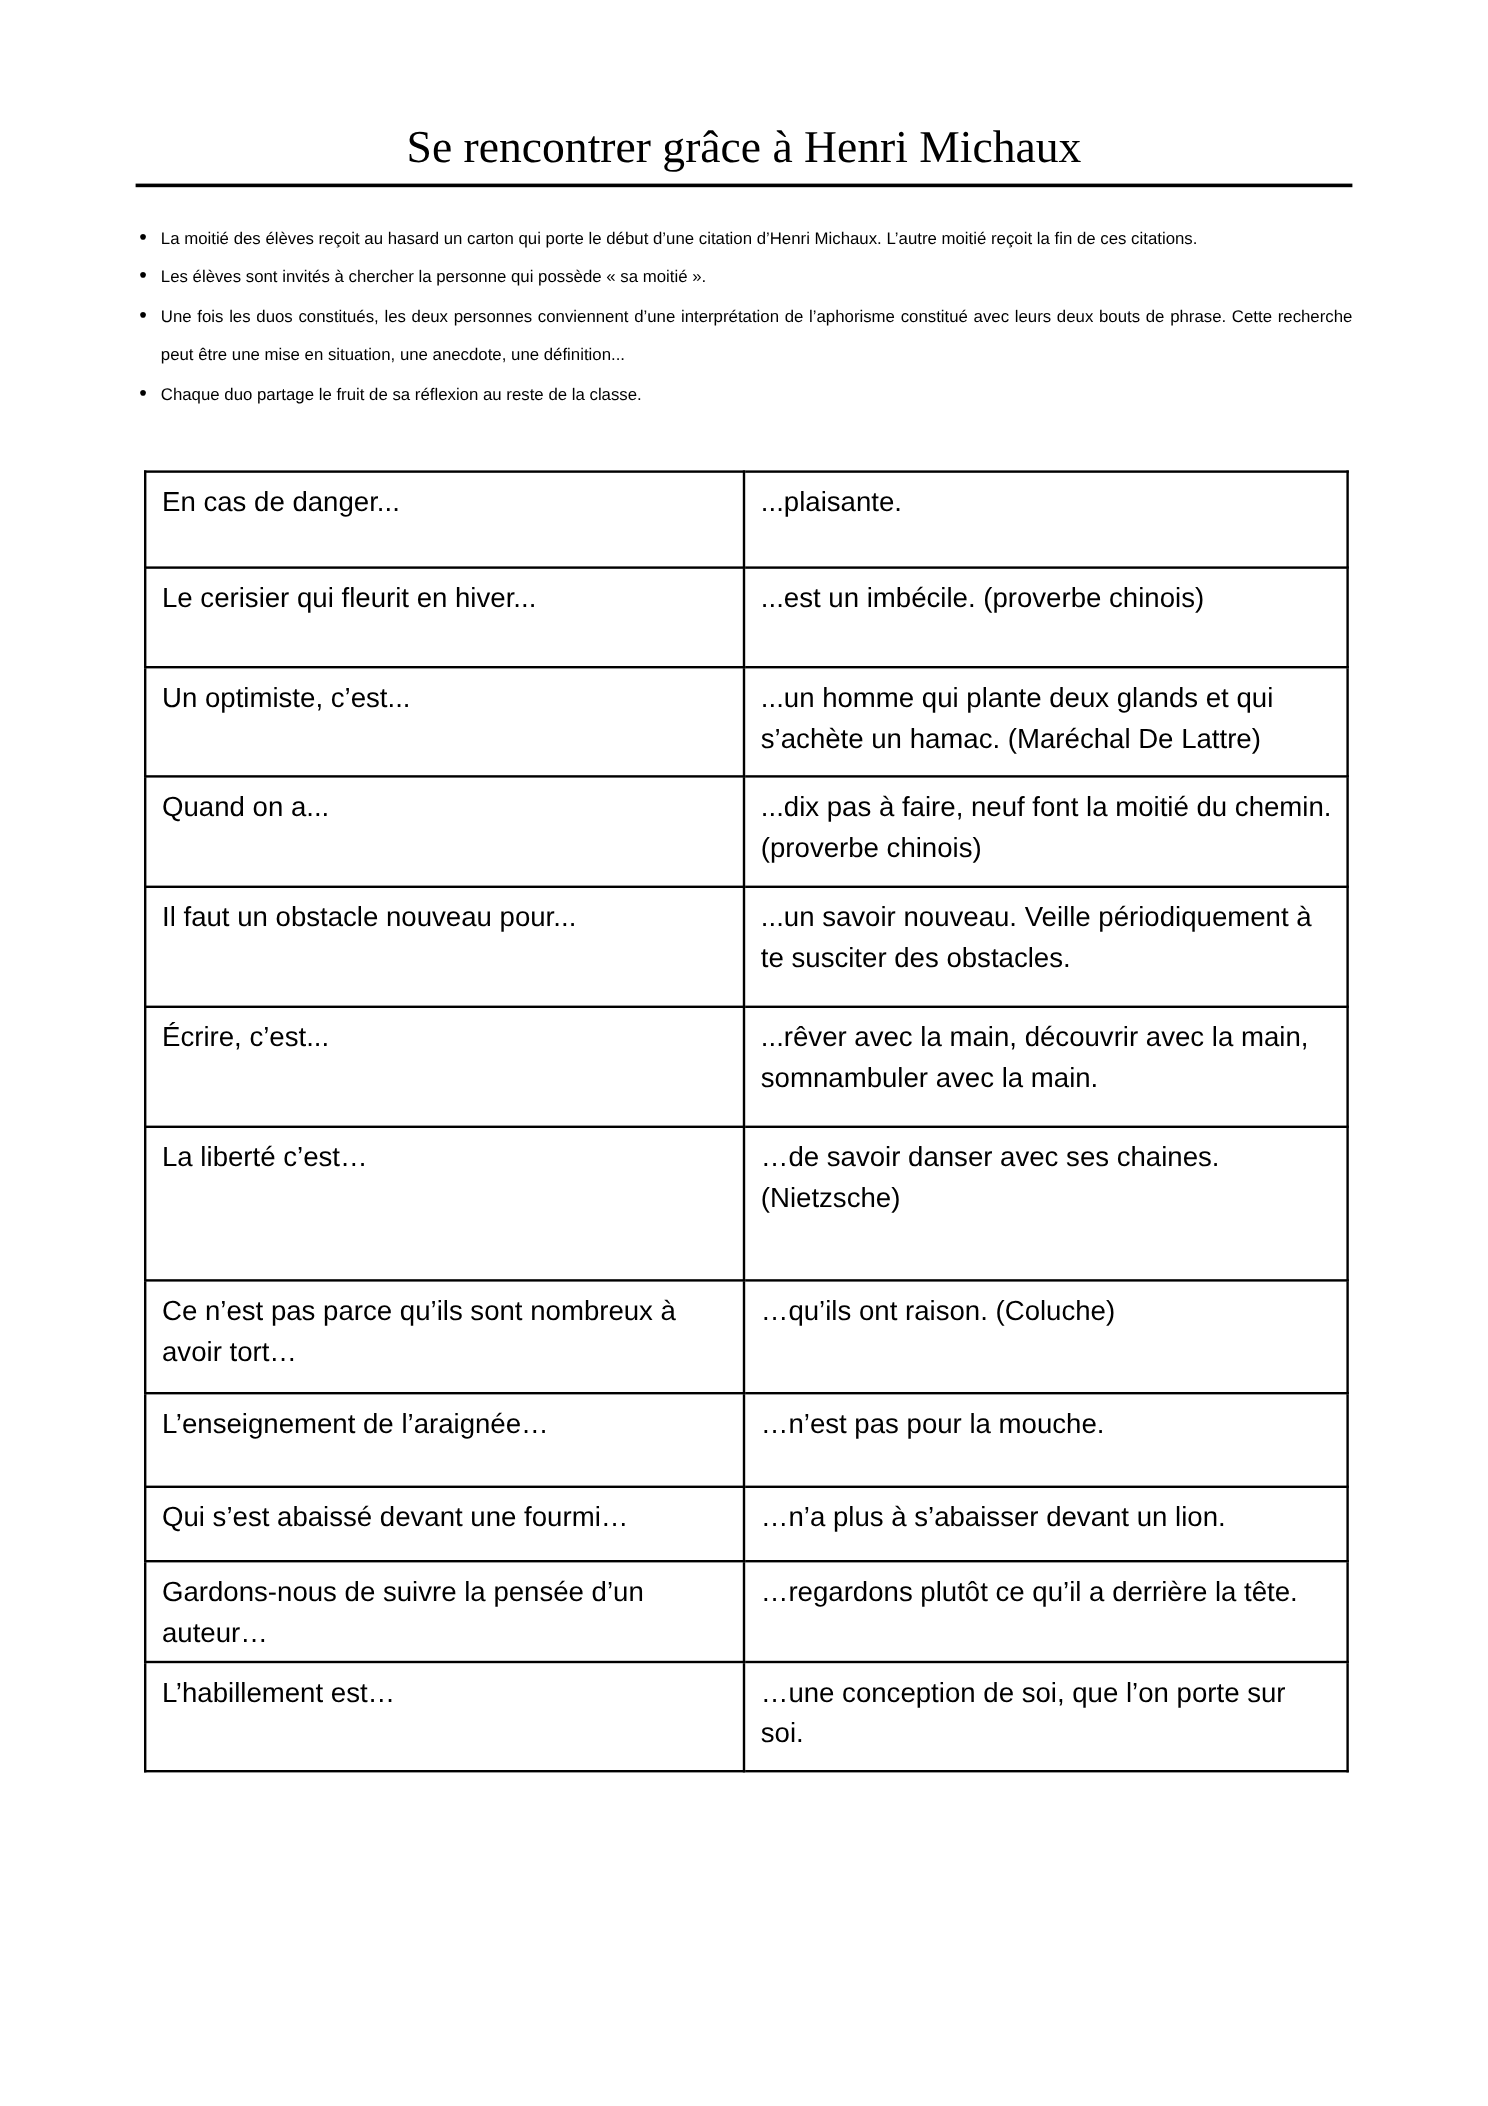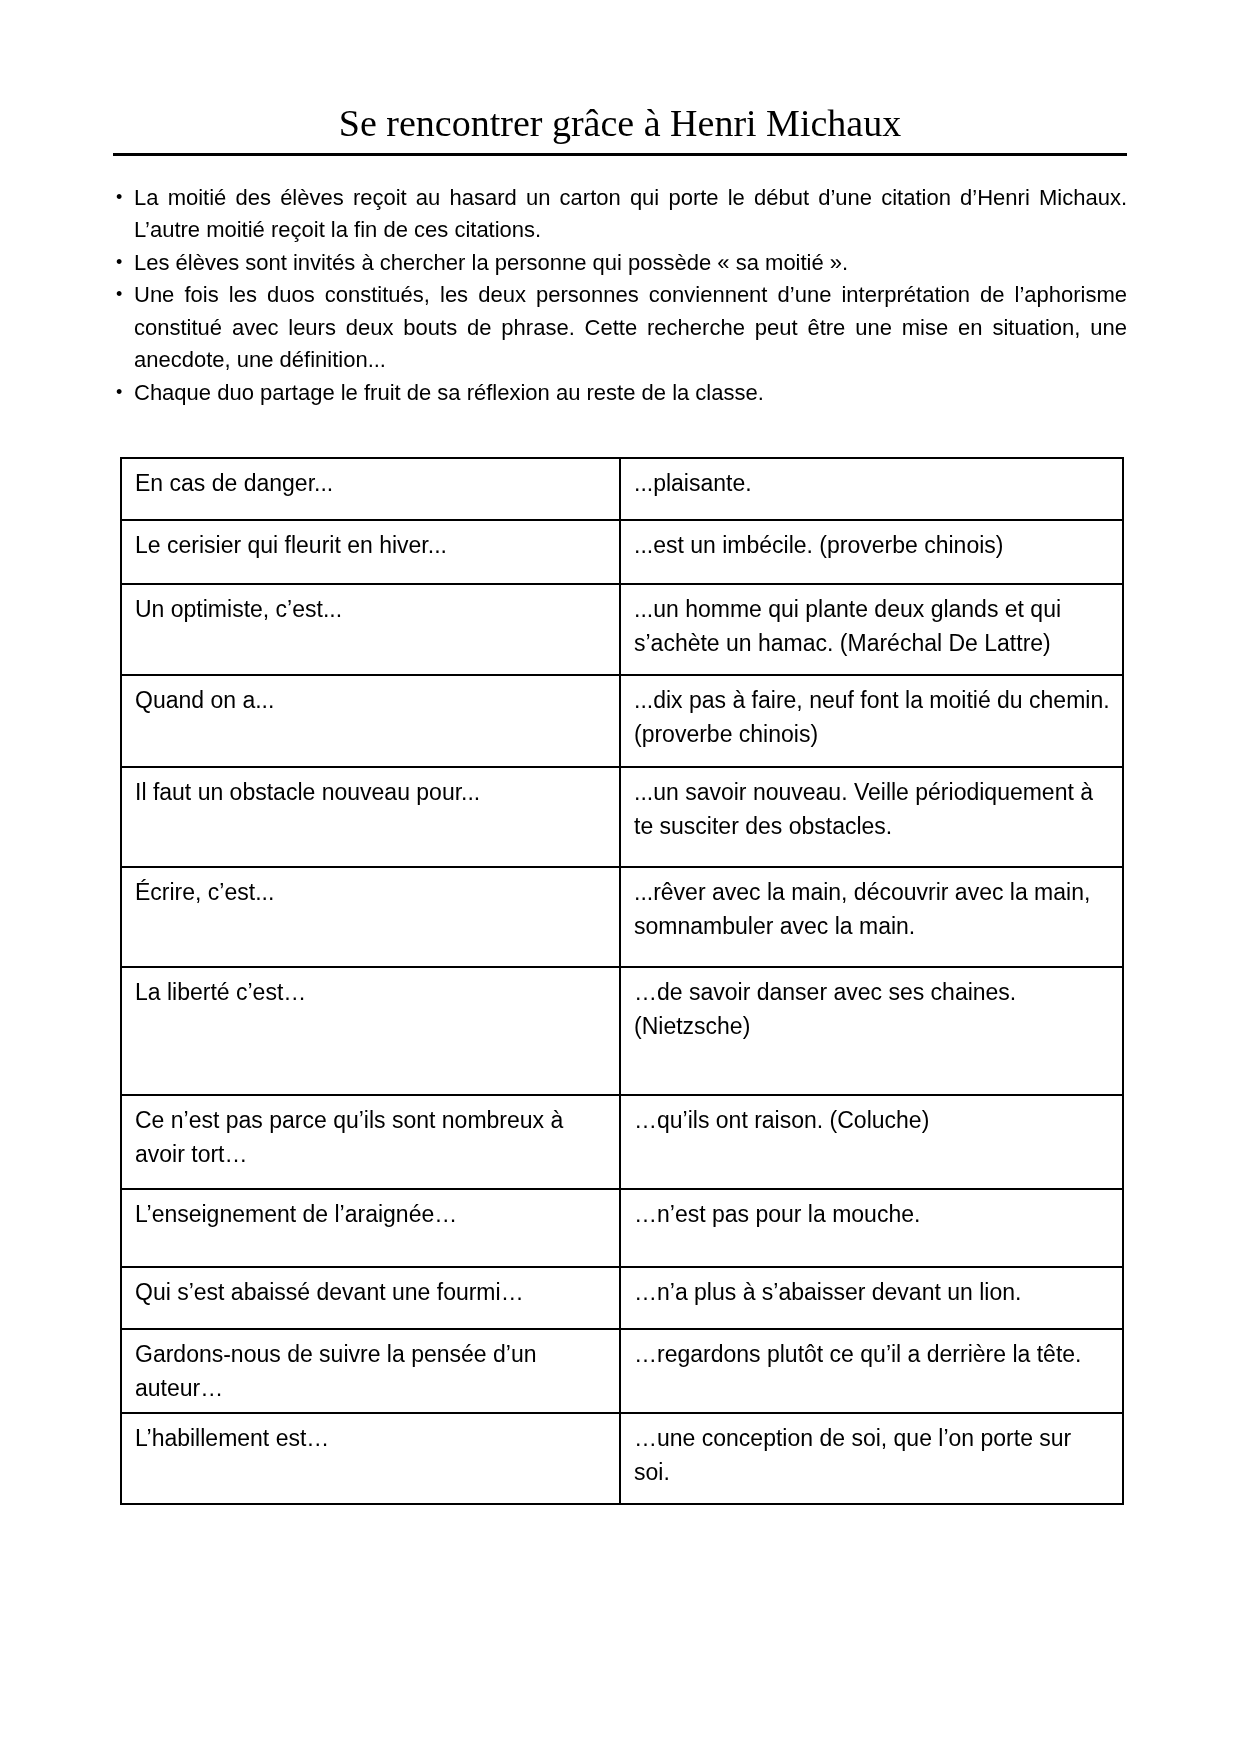--- a/index.html
+++ b/index.html
@@ -28,21 +28,21 @@
     font-family: "Liberation Serif", serif;
     font-weight: normal;
     font-size: 38px;
     line-height: 1.18;
     letter-spacing: 0px;
   }
   ul.instructions {
     margin: 26px 0 0 0;
     padding: 0;
     list-style: none;
-    font-size: 22px;
+    font-size: 14px;
     line-height: 32.5px;
     text-align: justify;
   }
   ul.instructions li {
     position: relative;
     padding-left: 21px;
   }
   ul.instructions li::before {
     content: "\2022";
     position: absolute;
@@ -59,22 +59,22 @@
     line-height: 34px;
   }
   table.quotes col.c1 { width: 499px; }
   table.quotes col.c2 { width: 503px; }
   table.quotes td {
     border: 2px solid #000000;
     vertical-align: top;
     padding: 7px 12px 7px 13px;
     overflow: hidden;
   }
-  table.quotes tr:nth-child(1)  { height: 62px; }
-  table.quotes tr:nth-child(2)  { height: 64px; }
+  table.quotes tr:nth-child(1)  { height: 80px; }
+  table.quotes tr:nth-child(2)  { height: 83px; }
   table.quotes tr:nth-child(3)  { height: 91px; }
   table.quotes tr:nth-child(4)  { height: 92px; }
   table.quotes tr:nth-child(5)  { height: 100px; }
   table.quotes tr:nth-child(6)  { height: 100px; }
   table.quotes tr:nth-child(7)  { height: 128px; }
   table.quotes tr:nth-child(8)  { height: 94px; }
   table.quotes tr:nth-child(9)  { height: 78px; }
   table.quotes tr:nth-child(10) { height: 62px; }
   table.quotes tr:nth-child(11) { height: 50px; }
   table.quotes tr:nth-child(12) { height: 91px; }

